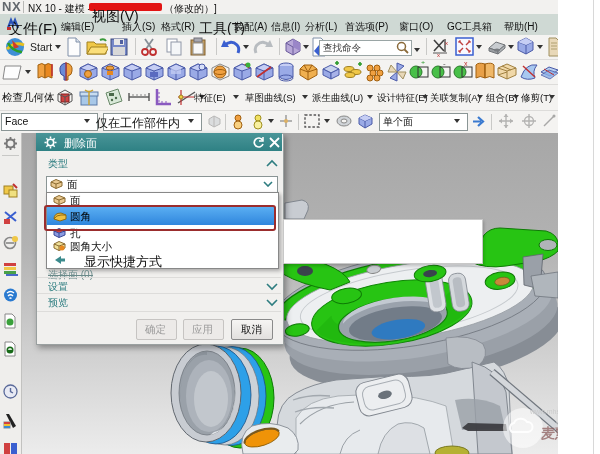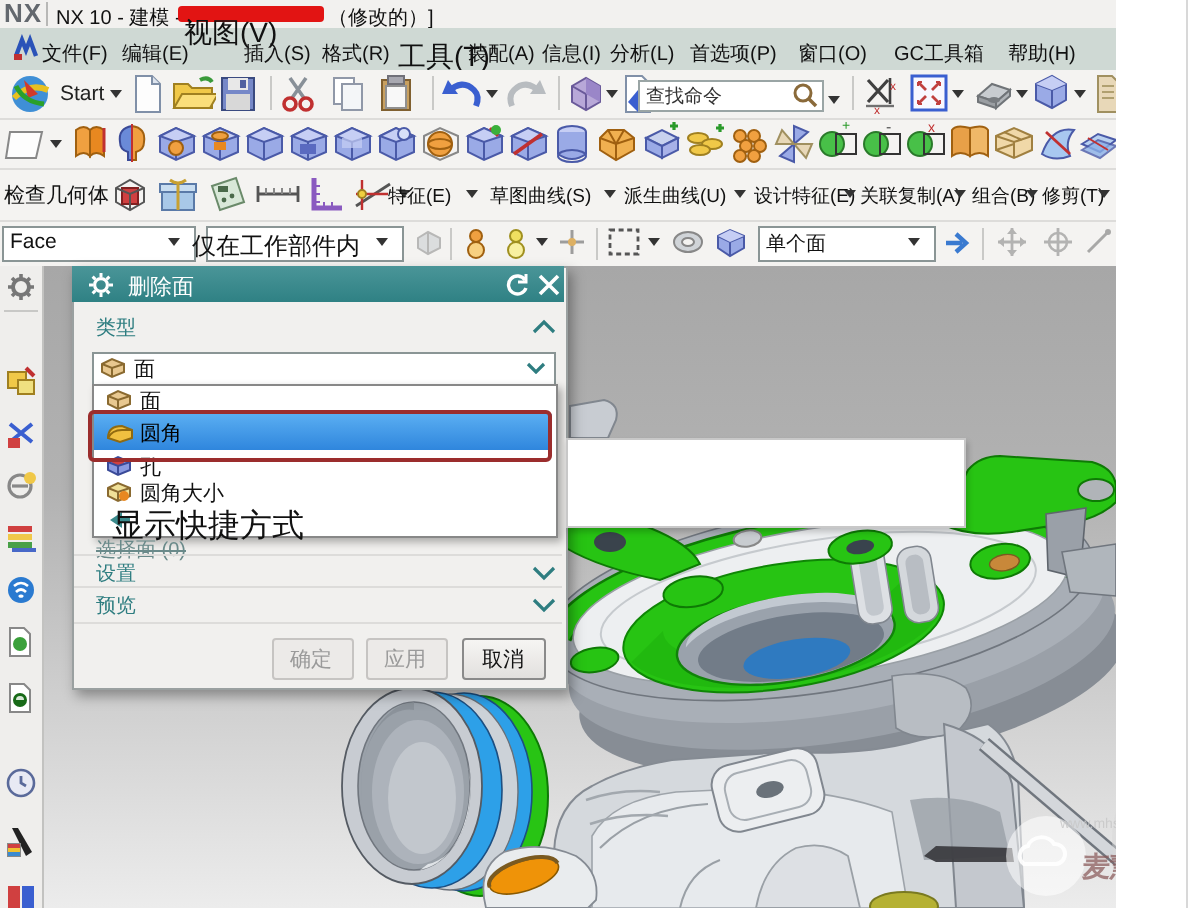--- a/index.html
+++ b/index.html
@@ -13,21 +13,21 @@
 <div class="abs" style="left:2px;top:-1px;font-weight:bold;font-size:13px;color:#63686e;letter-spacing:0.5px">NX</div>
 <div class="abs" style="left:23px;top:1px;width:1px;height:12px;background:#b8b8b6"></div>
 <div class="t" style="left:28px;top:2px;font-size:10px">NX 10 - 建模 - [</div>
 <div class="abs" style="left:89px;top:3px;width:73px;height:8px;background:#e21413;border-radius:2px"></div>
 <div class="t" style="left:164px;top:2px;font-size:10px">（修改的）]</div>
 <div class="abs" style="left:0;top:14px;width:558px;height:21px;background:#cfd9d4"></div>
 <svg class="abs" style="left:6px;top:17px" width="14" height="14">
       <path d="M2 11 L5 3 L7 8 L9 3 L12 11" stroke="#2a52b8" stroke-width="2.2" fill="none"></path>
       <rect x="1" y="10" width="4" height="3" fill="#c03030"></rect>
     </svg>
-<div class="t" style="left:21px;top:20px;font-size:10px">文件(F)</div>
+<div class="t" style="left:8px;top:20px;font-size:15px">文件(F)</div>
 <div class="t" style="left:61px;top:20px;font-size:10px">编辑(E)</div>
 <div class="t" style="left:92px;top:8px;font-size:14px">视图(V)</div>
 <div class="t" style="left:122px;top:20px;font-size:10px">插入(S)</div>
 <div class="t" style="left:161px;top:20px;font-size:10px">格式(R)</div>
 <div class="t" style="left:199px;top:20px;font-size:14px">工具(T)</div>
 <div class="t" style="left:234px;top:20px;font-size:10px">装配(A)</div>
 <div class="t" style="left:271px;top:20px;font-size:10px">信息(I)</div>
 <div class="t" style="left:305px;top:20px;font-size:10px">分析(L)</div>
 <div class="t" style="left:345px;top:20px;font-size:10px">首选项(P)</div>
 <div class="t" style="left:399px;top:20px;font-size:10px">窗口(O)</div>
@@ -556,21 +556,21 @@
 <div class="t" style="left:70px;top:227px;font-size:10.5px">孔</div>
 <svg class="abs" style="left:53px;top:240px" width="13" height="12">
       <path d="M1 4 L6 1.5 L12 4 L12 8 L6 10.5 L1 8 Z" fill="#f0e098" stroke="#8a6a30"></path>
       <path d="M1 4 L6 6 L12 4 M6 6 L6 10.5" fill="none" stroke="#8a6a30"></path>
       <circle cx="9" cy="8" r="2.5" fill="#e88820"></circle>
     </svg>
 <div class="t" style="left:70px;top:240px;font-size:10.5px">圆角大小</div>
 <svg class="abs" style="left:53px;top:254px" width="13" height="12">
       <path d="M2 6 L8 2 L8 4.5 L12 4.5 L12 7.5 L8 7.5 L8 10 Z" fill="#3a8a8c"></path>
     </svg>
-<div class="t" style="left:56px;top:253px;font-size:16px">显示快捷方式</div>
+<div class="t" style="left:84px;top:253px;font-size:13px">显示快捷方式</div>
 <div class="abs" style="left:44px;top:205px;width:228px;height:22px;border:2px solid #9b2d2d;border-radius:3px"></div>
 <div class="t" style="left:48px;top:268px;color:#6a8a8a;font-size:10px"><s>选择面 (0)</s></div>
 <div class="abs" style="left:37px;top:277px;width:244px;height:1px;background:#dddcda"></div>
 <div class="t" style="left:48px;top:280px;color:#2e7d80;font-size:10px">设置</div>
 <svg class="abs" style="left:266px;top:283px" width="12" height="8">
       <path d="M1 1 L6 6 L11 1" stroke="#2e7d80" stroke-width="1.6" fill="none"></path>
     </svg>
 <div class="abs" style="left:37px;top:293px;width:244px;height:1px;background:#dddcda"></div>
 <div class="t" style="left:48px;top:296px;color:#2e7d80;font-size:10px">预览</div>
 <svg class="abs" style="left:266px;top:299px" width="12" height="8">

